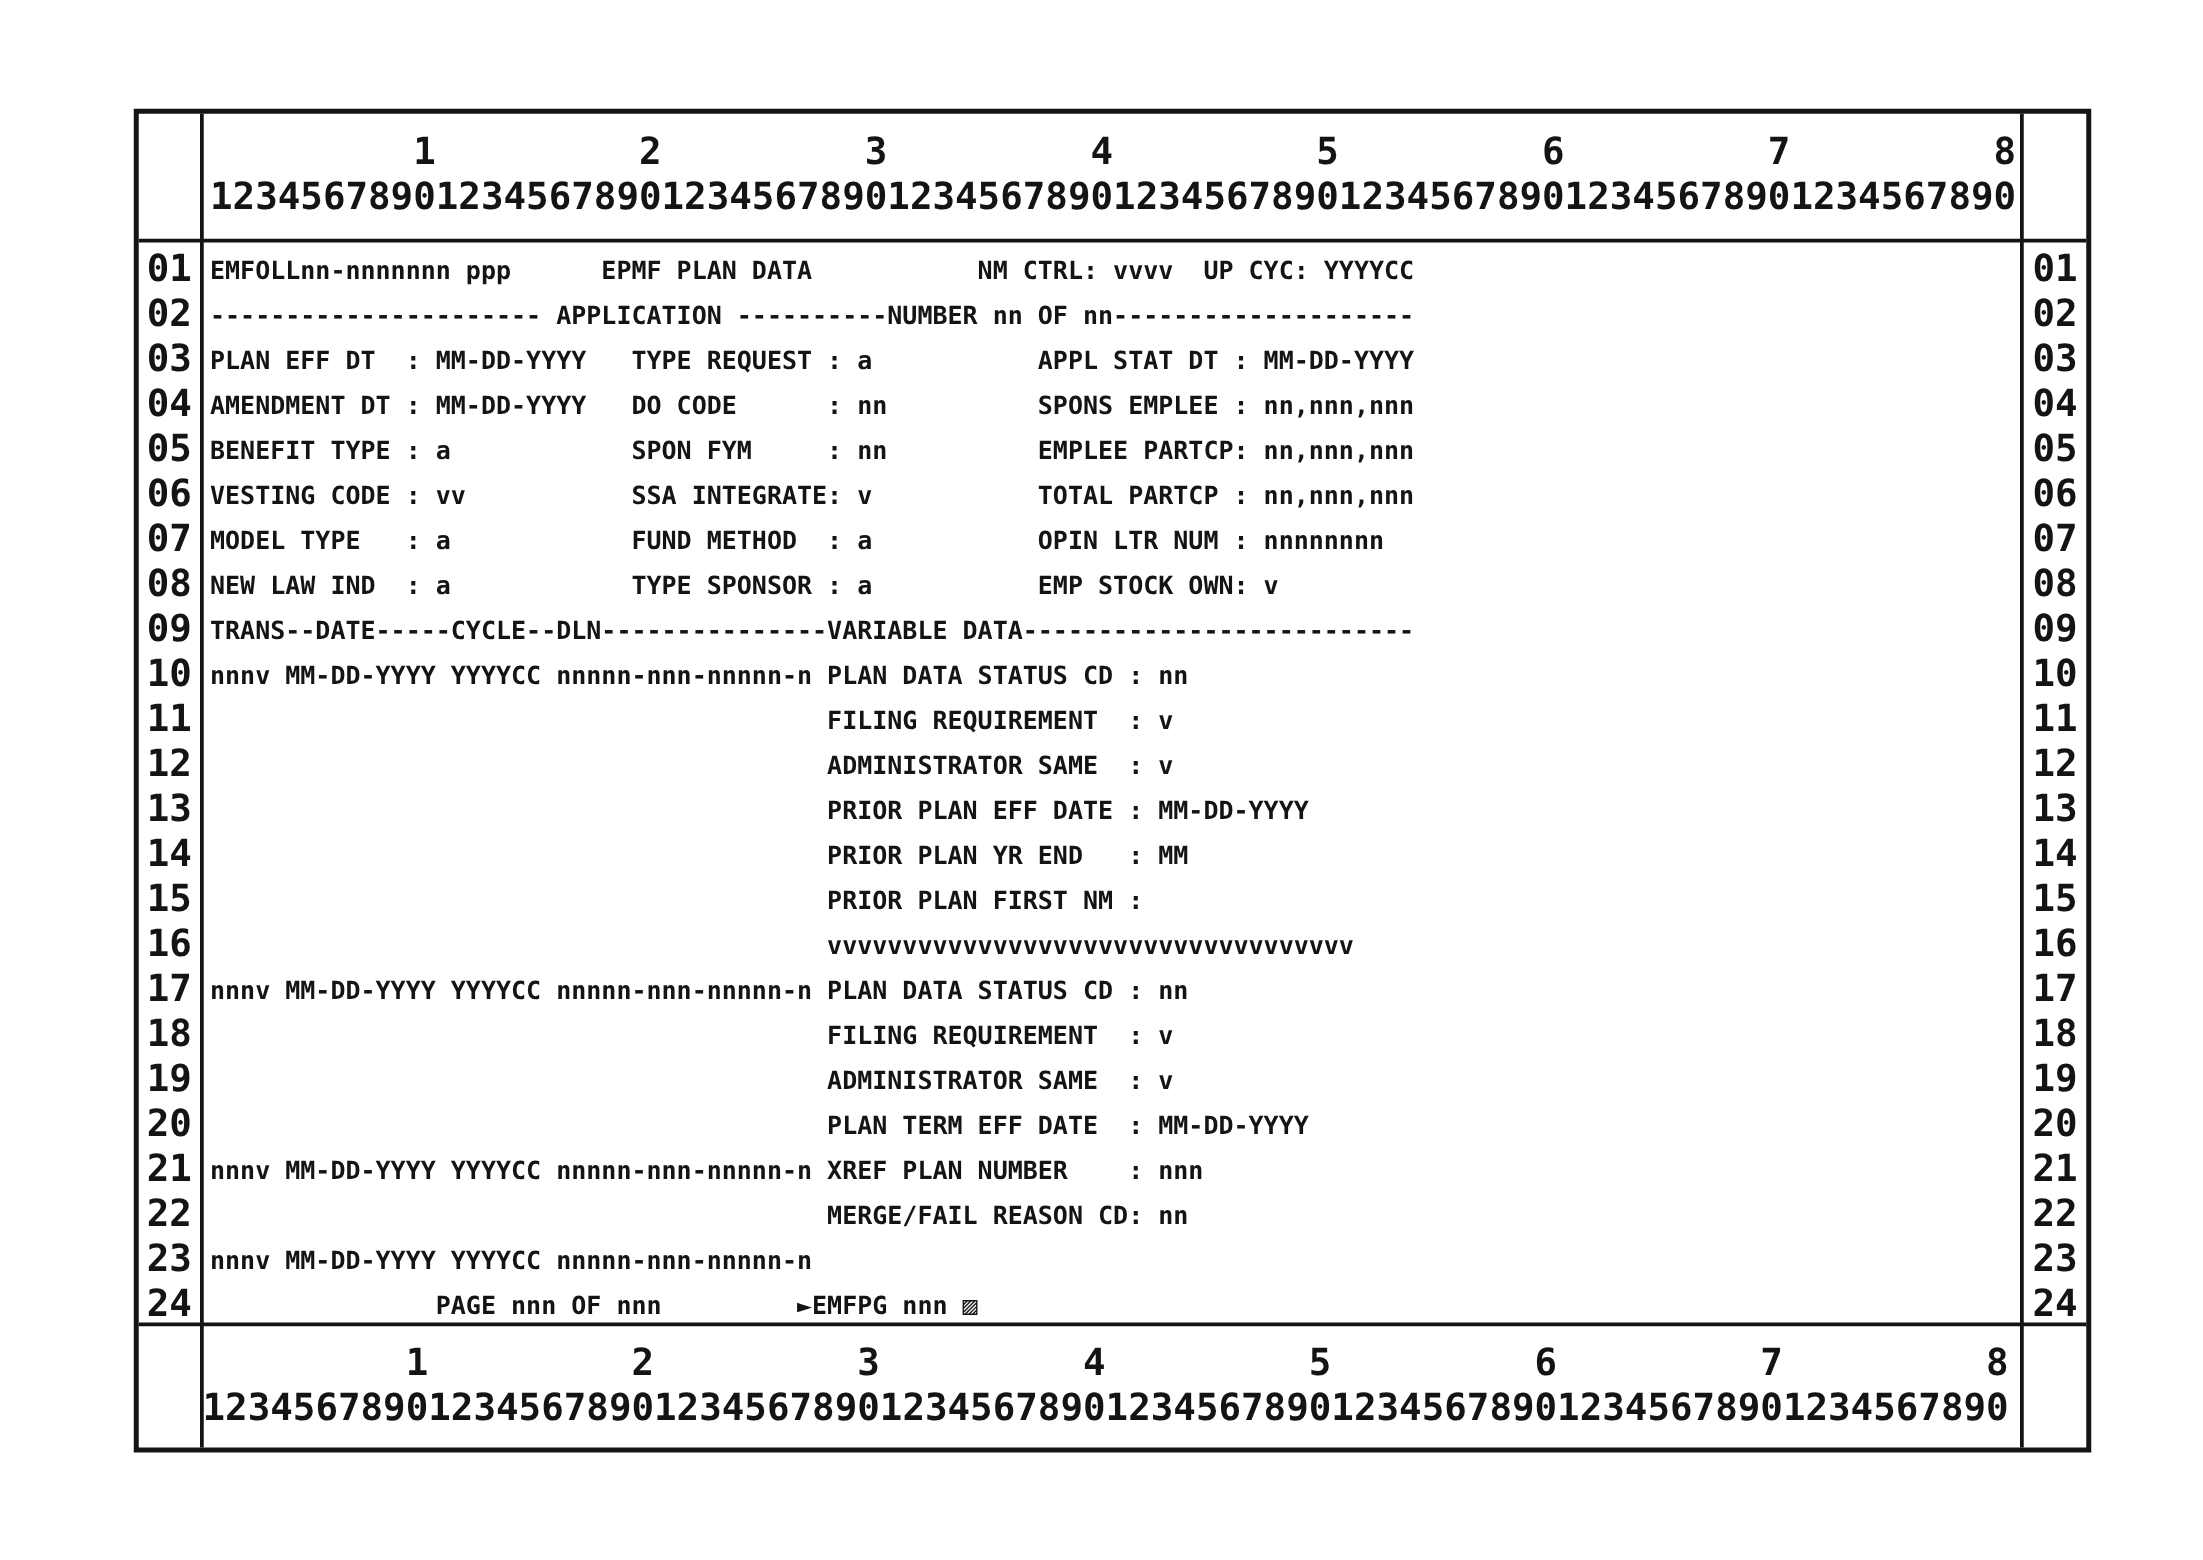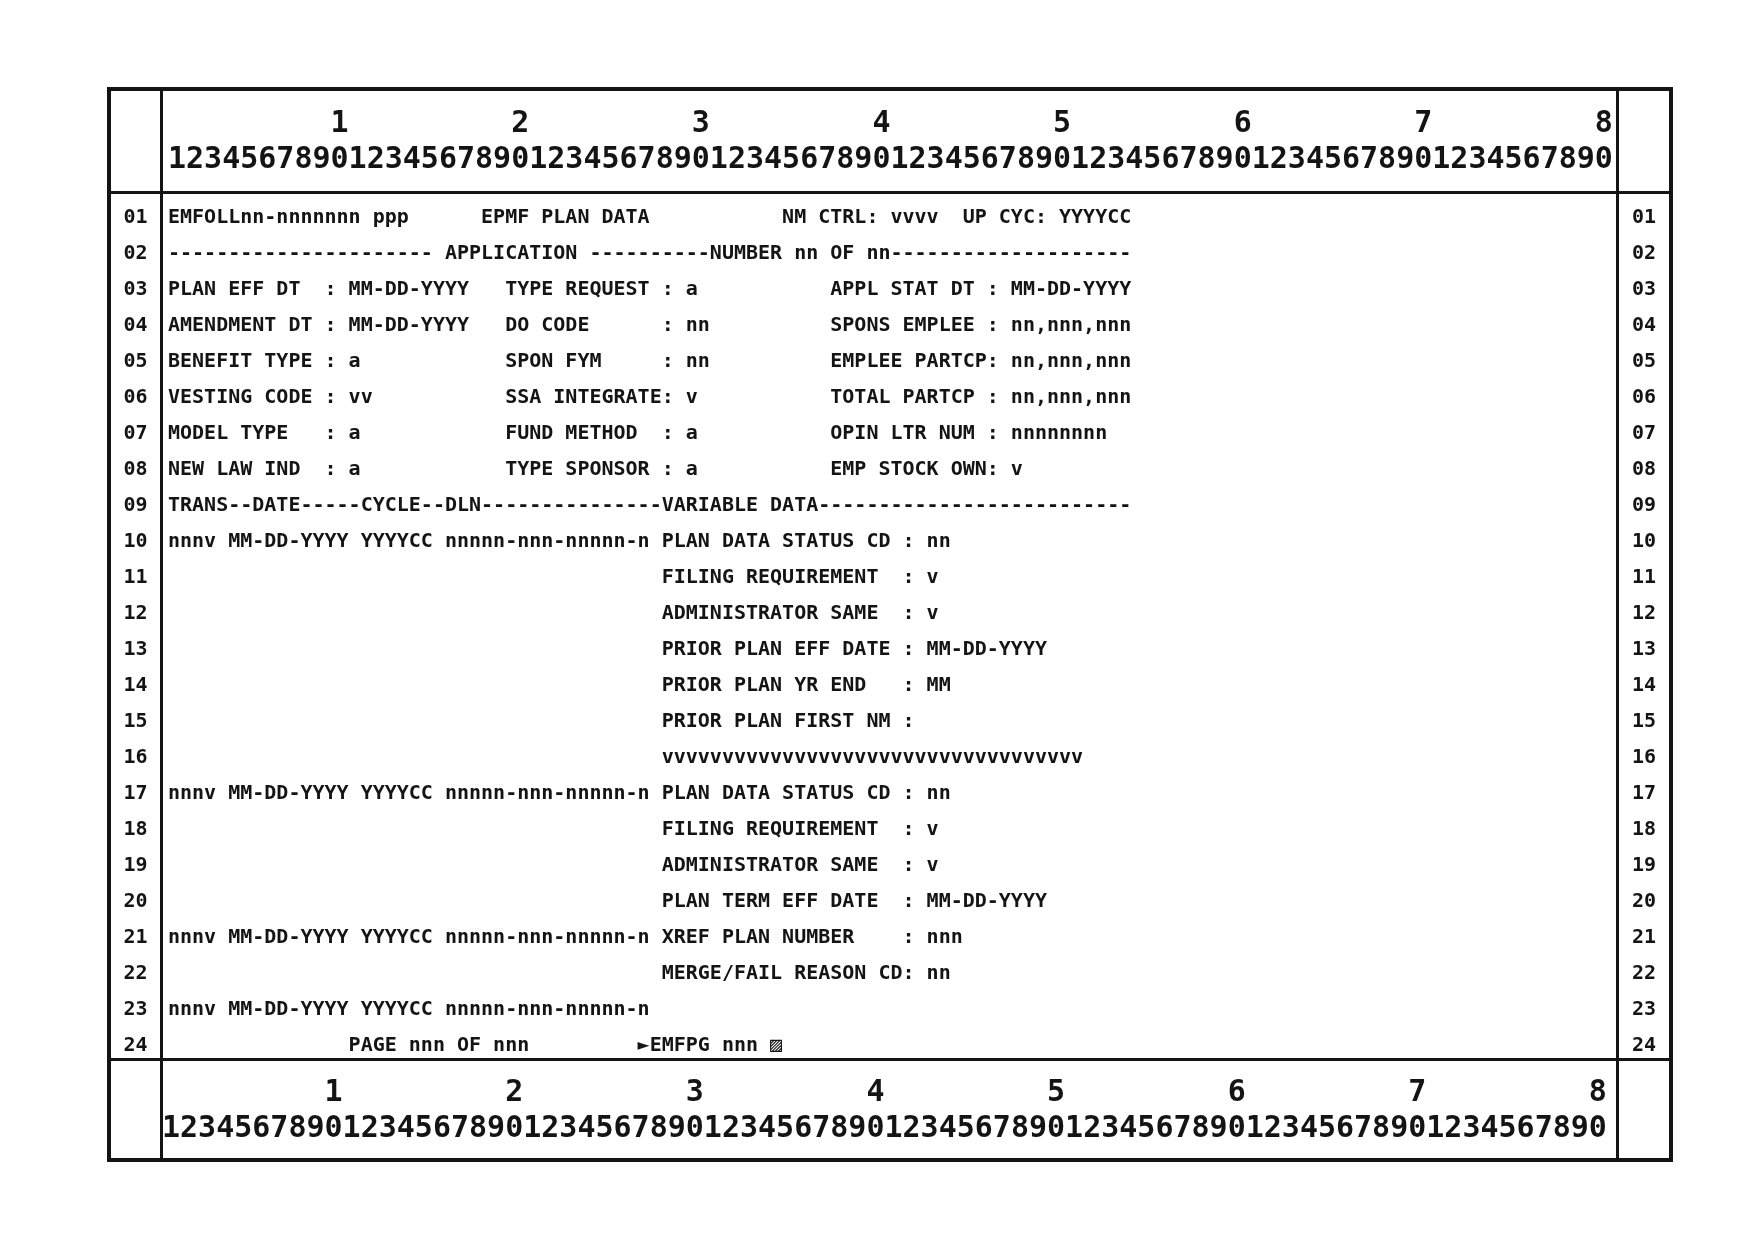--- a/index.html
+++ b/index.html
@@ -27,21 +27,21 @@
   .hb { top:967px; }
   pre {
     margin:0; white-space:pre; position:absolute;
     font-family:"DejaVu Sans Mono","Liberation Mono","DejaVu Sans",monospace;
     font-weight:700; color:var(--ink);
   }
   .ruler { font-size:30px; line-height:36px; }
   .ruler-top { left:168px; top:104px; }
   .ruler-bottom { left:162px; top:1073px; }
   .content { left:168px; top:198px; font-size:20px; line-height:36px; }
-  .gutter { font-size:20px; line-height:36px; top:198px; text-align:center; }
+  .gutter { font-size:30px; line-height:36px; top:198px; text-align:center; }
   .gutter-left { left:111px; width:49px; }
   .gutter-right { left:1619px; width:50px; }
 </style>
 </head>
 <body>
 
 <div class="sheet">
 
   <div class="frame">
     <div class="vline vl"></div>

